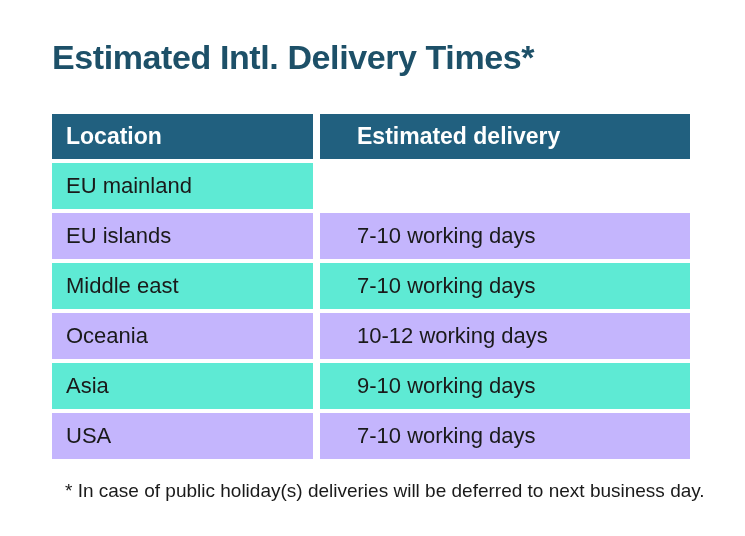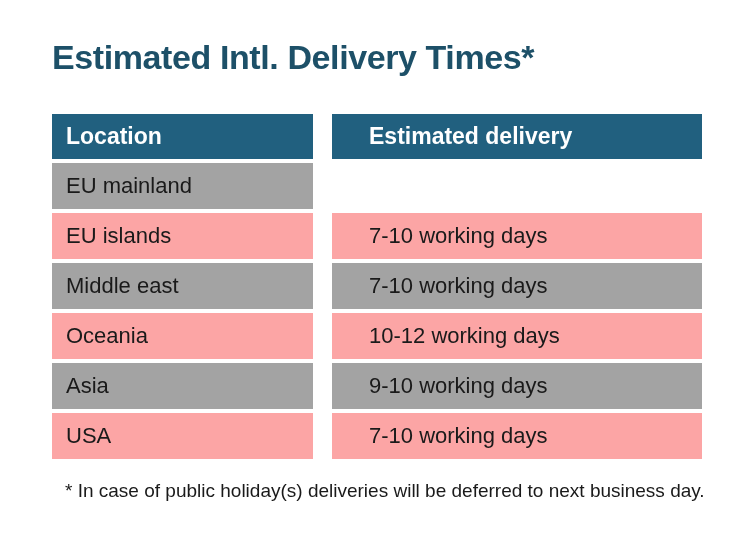--- a/index.html
+++ b/index.html
@@ -33,21 +33,21 @@
   .delivery-table {
     position: absolute;
     left: 52px;
     top: 114px;
     width: 638px;
   }
   .table-row {
     display: flex;
     width: 100%;
     margin-bottom: 4px;
-    column-gap: 19px;
+    column-gap: 7px;
   }
   .table-row:last-child {
     margin-bottom: 0;
   }
   .cell {
     display: flex;
     align-items: center;
     box-sizing: border-box;
     padding-left: 14px;
     padding-right: 8px;
@@ -67,24 +67,24 @@
     padding-left: 37px;
   }
   .header-row .cell {
     background: #21607f;
     color: #ffffff;
     font-weight: bold;
     height: 45px;
     font-size: 23px;
   }
   .row-odd .cell {
-    background: #a3a3a3;
+    background: #5eead4;
   }
   .row-even .cell {
-    background: #fca5a5;
+    background: #c4b5fd;
   }
   .footnote {
     position: absolute;
     left: 65px;
     top: 480px;
     font-size: 19px;
     color: #1a1a1a;
     white-space: nowrap;
   }
 </style>

